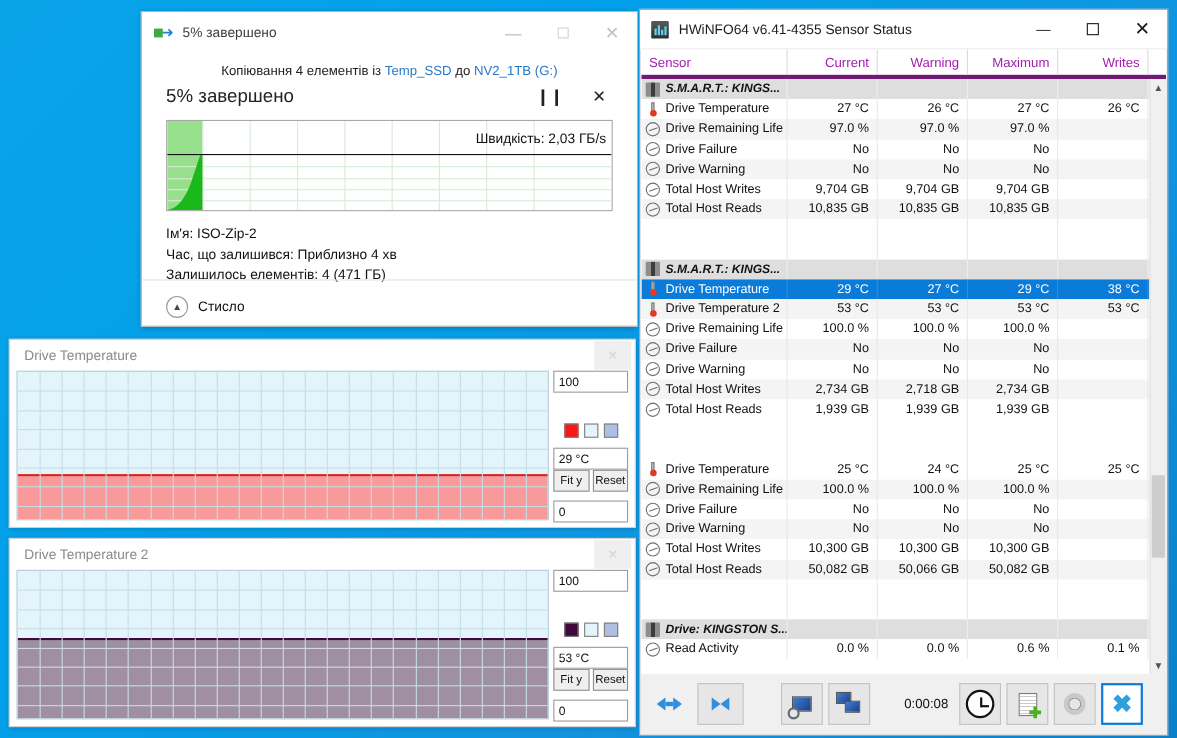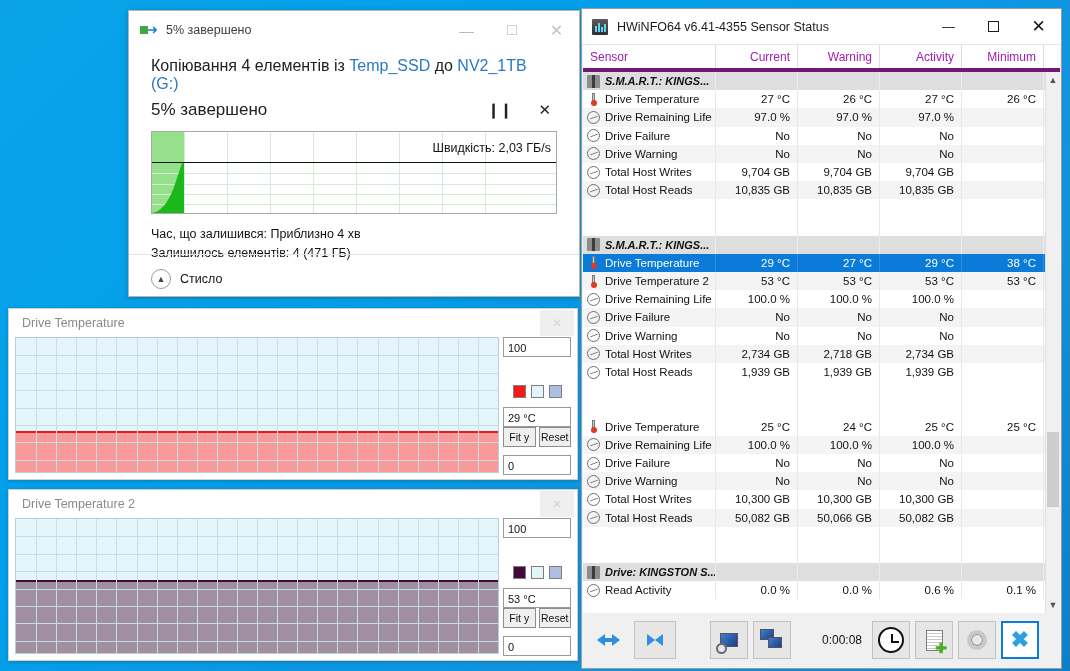--- a/index.html
+++ b/index.html
@@ -22,21 +22,21 @@
   .cd-ticon .ar { position:absolute; left:7px; top:3px; color:#1b82d2; font-size:13px; line-height:8px;}
   #copy-title { font-size:12.5px; color:#3d3d3d; }
   #copy-winbtns { margin-left:auto; display:flex; height:38px; }
   #copy-winbtns > div { width:45px; height:38px; display:flex; align-items:center; justify-content:center;
     color:#b9b9b9; font-size:13px; }
   #copy-winbtns .min { font-size:15px; }
   #copy-winbtns .max span { display:block; width:10px; height:10px; border:1px solid #d2d2d2;}
   #copy-winbtns .cls { font-size:16px; color:#c2c2c2; font-weight:300; }
 
   #copy-body { padding:0 22px; }
-  #copy-line1 { font-size:16px; color:#222; margin-top:8px; }
+  #copy-line1 { font-size:12px; color:#222; margin-top:8px;text-align:center; }
   #copy-line1 .lk { color:#2a79c4; }
   #copy-row2 { display:flex; align-items:center; margin-top:7px; }
   #copy-pct { font-size:17px; color:#222; }
   #copy-ctrls { margin-left:auto; display:flex; gap:26px; padding-right:6px; }
   #copy-ctrls div { color:#222; font-size:15px; cursor:default; }
 
   #copy-graph {
     margin-top:11px; height:83px; border:1px solid #a8a8a8; background:#fff;
     position:relative; overflow:hidden;
   }
@@ -203,20 +203,21 @@
       <div class="cg-gridh" style="top:62px"></div>
       <div class="cg-gridh" style="top:72px"></div>
       <div class="cg-avg" style="top:30px"></div>
       <svg width="100%" height="83" style="position:absolute;left:0;top:0">
         <path d="M 0,81 C 8,80 16,72 22,55 L 30,31 L 32,31 L 32,81 Z" fill="#1ab81a"></path>
       </svg>
       <div id="copy-speed">Швидкість: 2,03 ГБ/s</div>
     </div>
 
     <div id="copy-meta">
+      <div>Ім'я: ISO-Zip-2</div>
       <div>Час, що залишився: Приблизно 4 хв</div>
       <div>Залишилось елементів: 4 (471 ГБ)</div>
     </div>
   </div>
 
   <div id="copy-sep"></div>
   <div id="copy-less">
     <span class="circ">▲</span>
     <span class="lbl">Стисло</span>
   </div>
@@ -352,22 +353,22 @@
         </div>
       <div class="cls">✕</div>
     </div>
   </div>
 
   <div id="hw-table">
     <div id="hw-head">
       <div class="c col0">Sensor</div>
       <div class="c col1">Current</div>
       <div class="c col2">Warning</div>
-      <div class="c col3">Activity</div>
-      <div class="c col4">Minimum</div>
+      <div class="c col3">Maximum</div>
+      <div class="c col4">Writes</div>
     </div>
     <div id="hw-grid">
         <div class="hrow group">
        <div class="c col0">
             <span class="ic ic-chip"></span>
             <span>S.M.A.R.T.: KINGS...</span>
           </div>
           <div class="c col1"></div>
           <div class="c col2"></div>
           <div class="c col3"></div>

